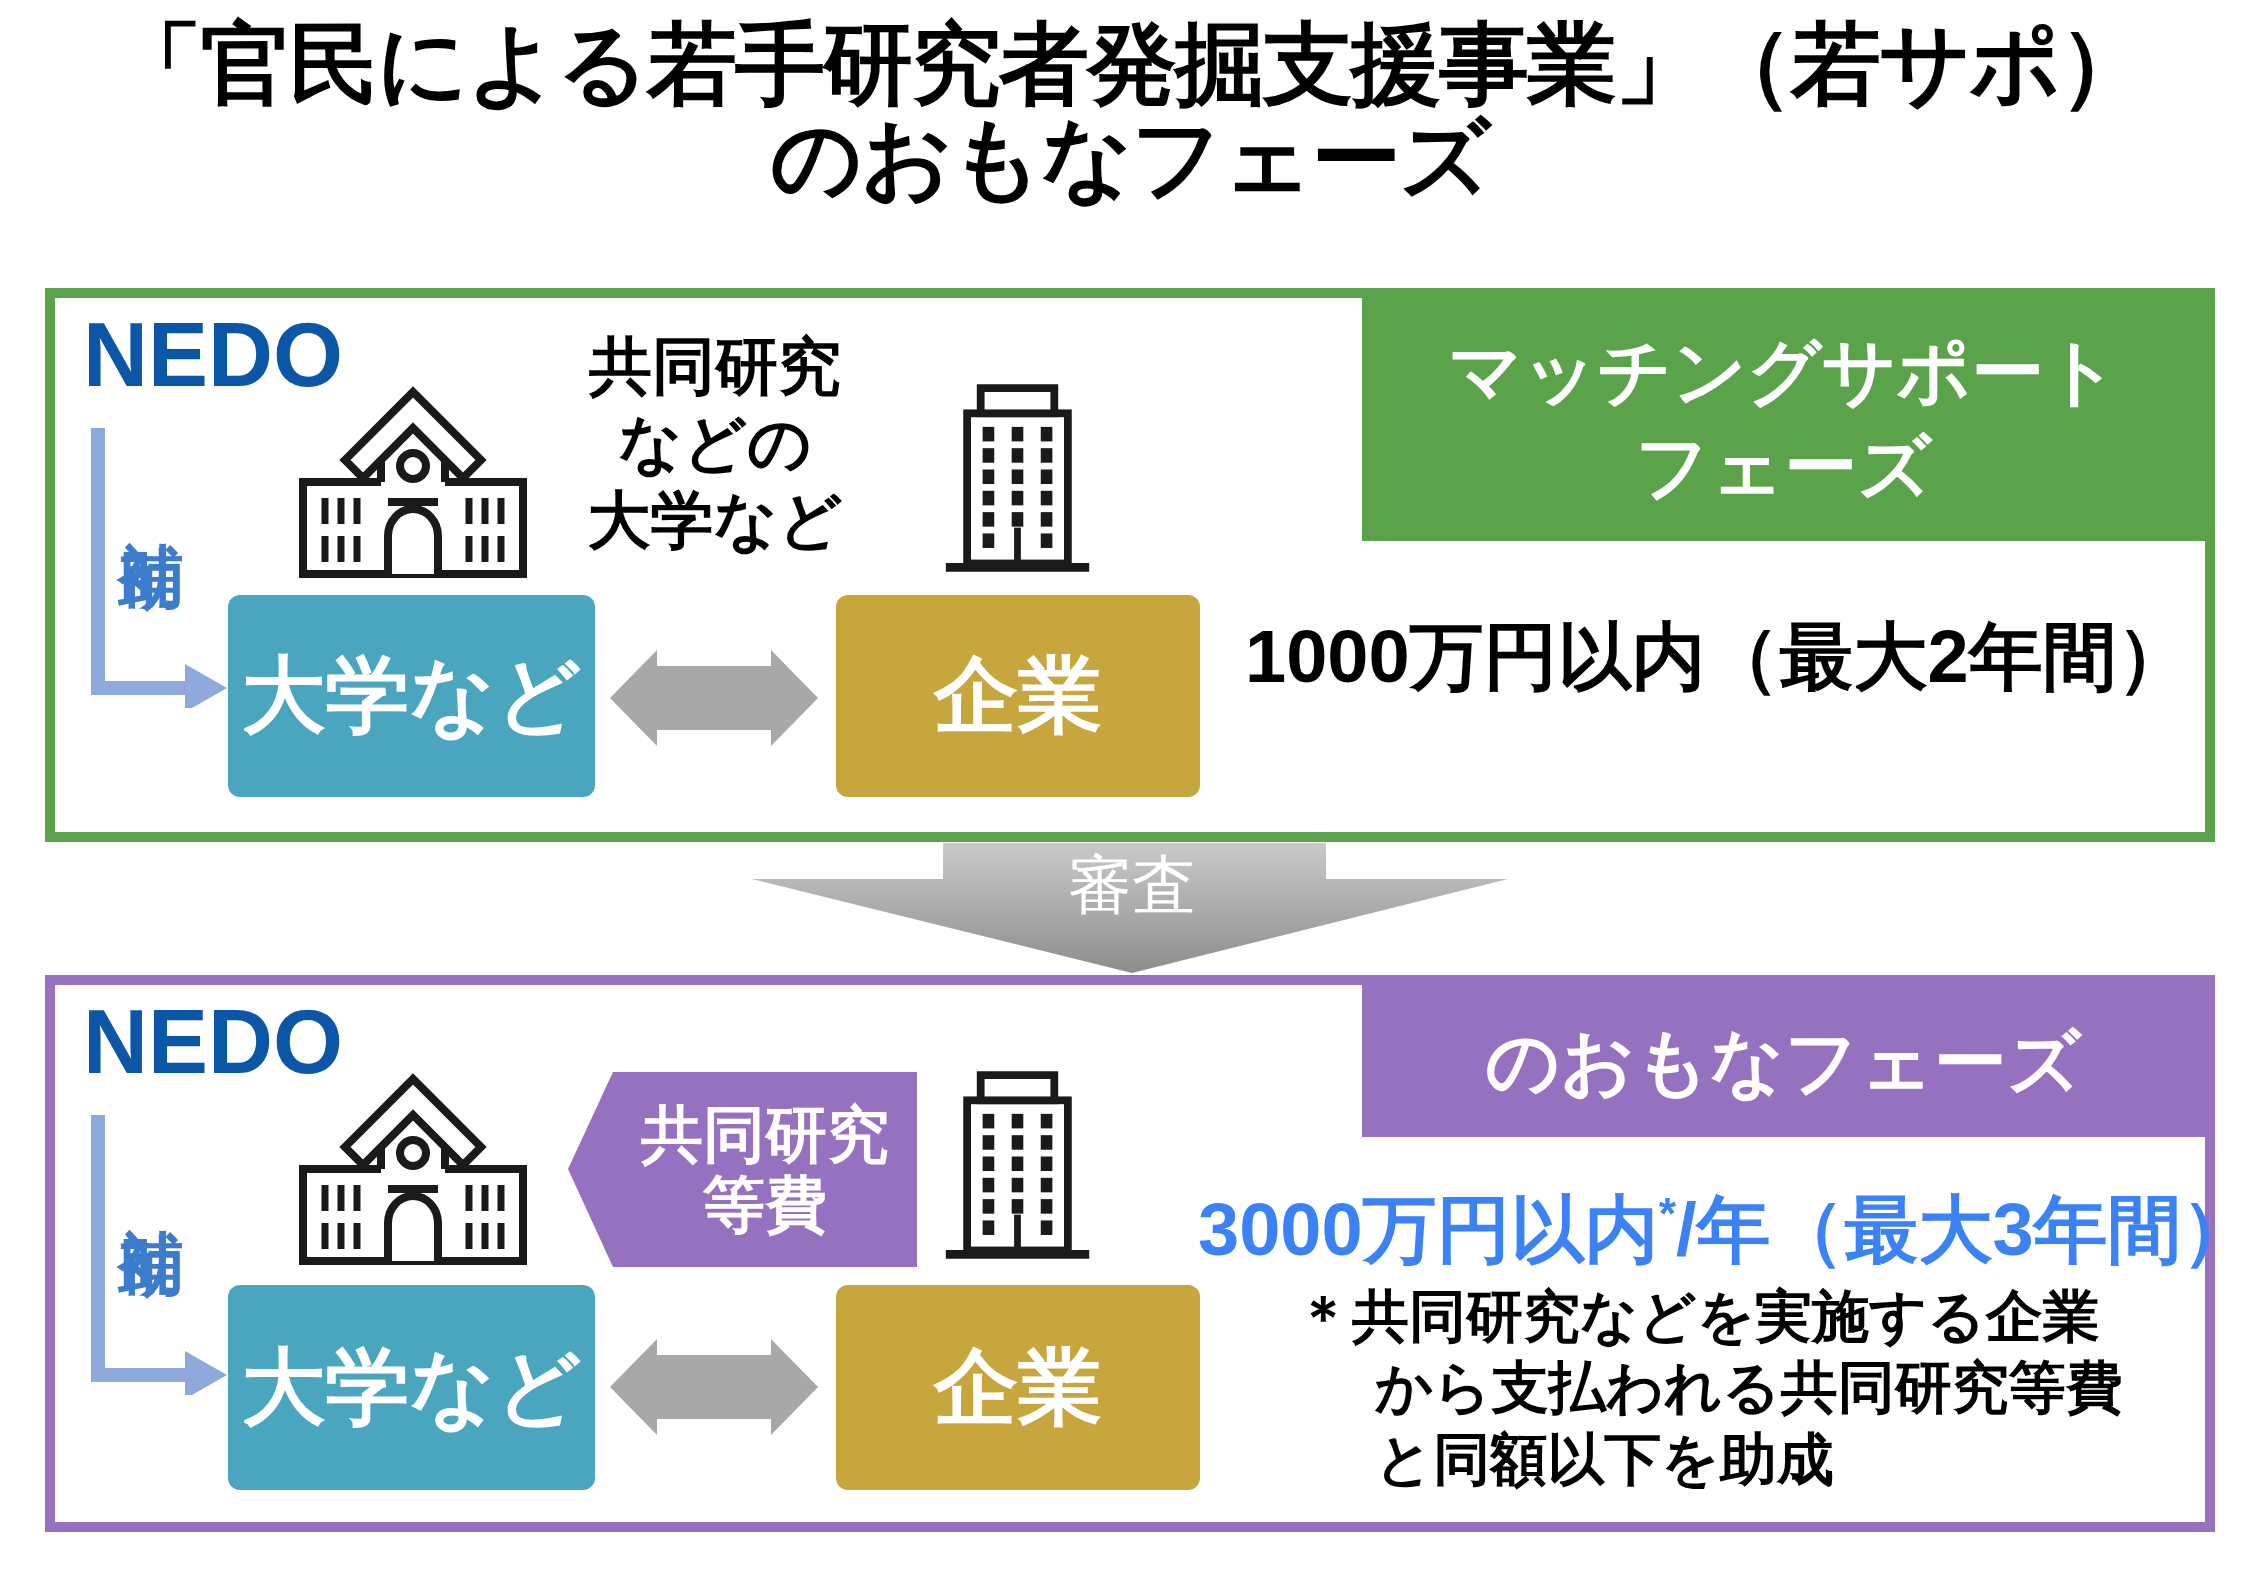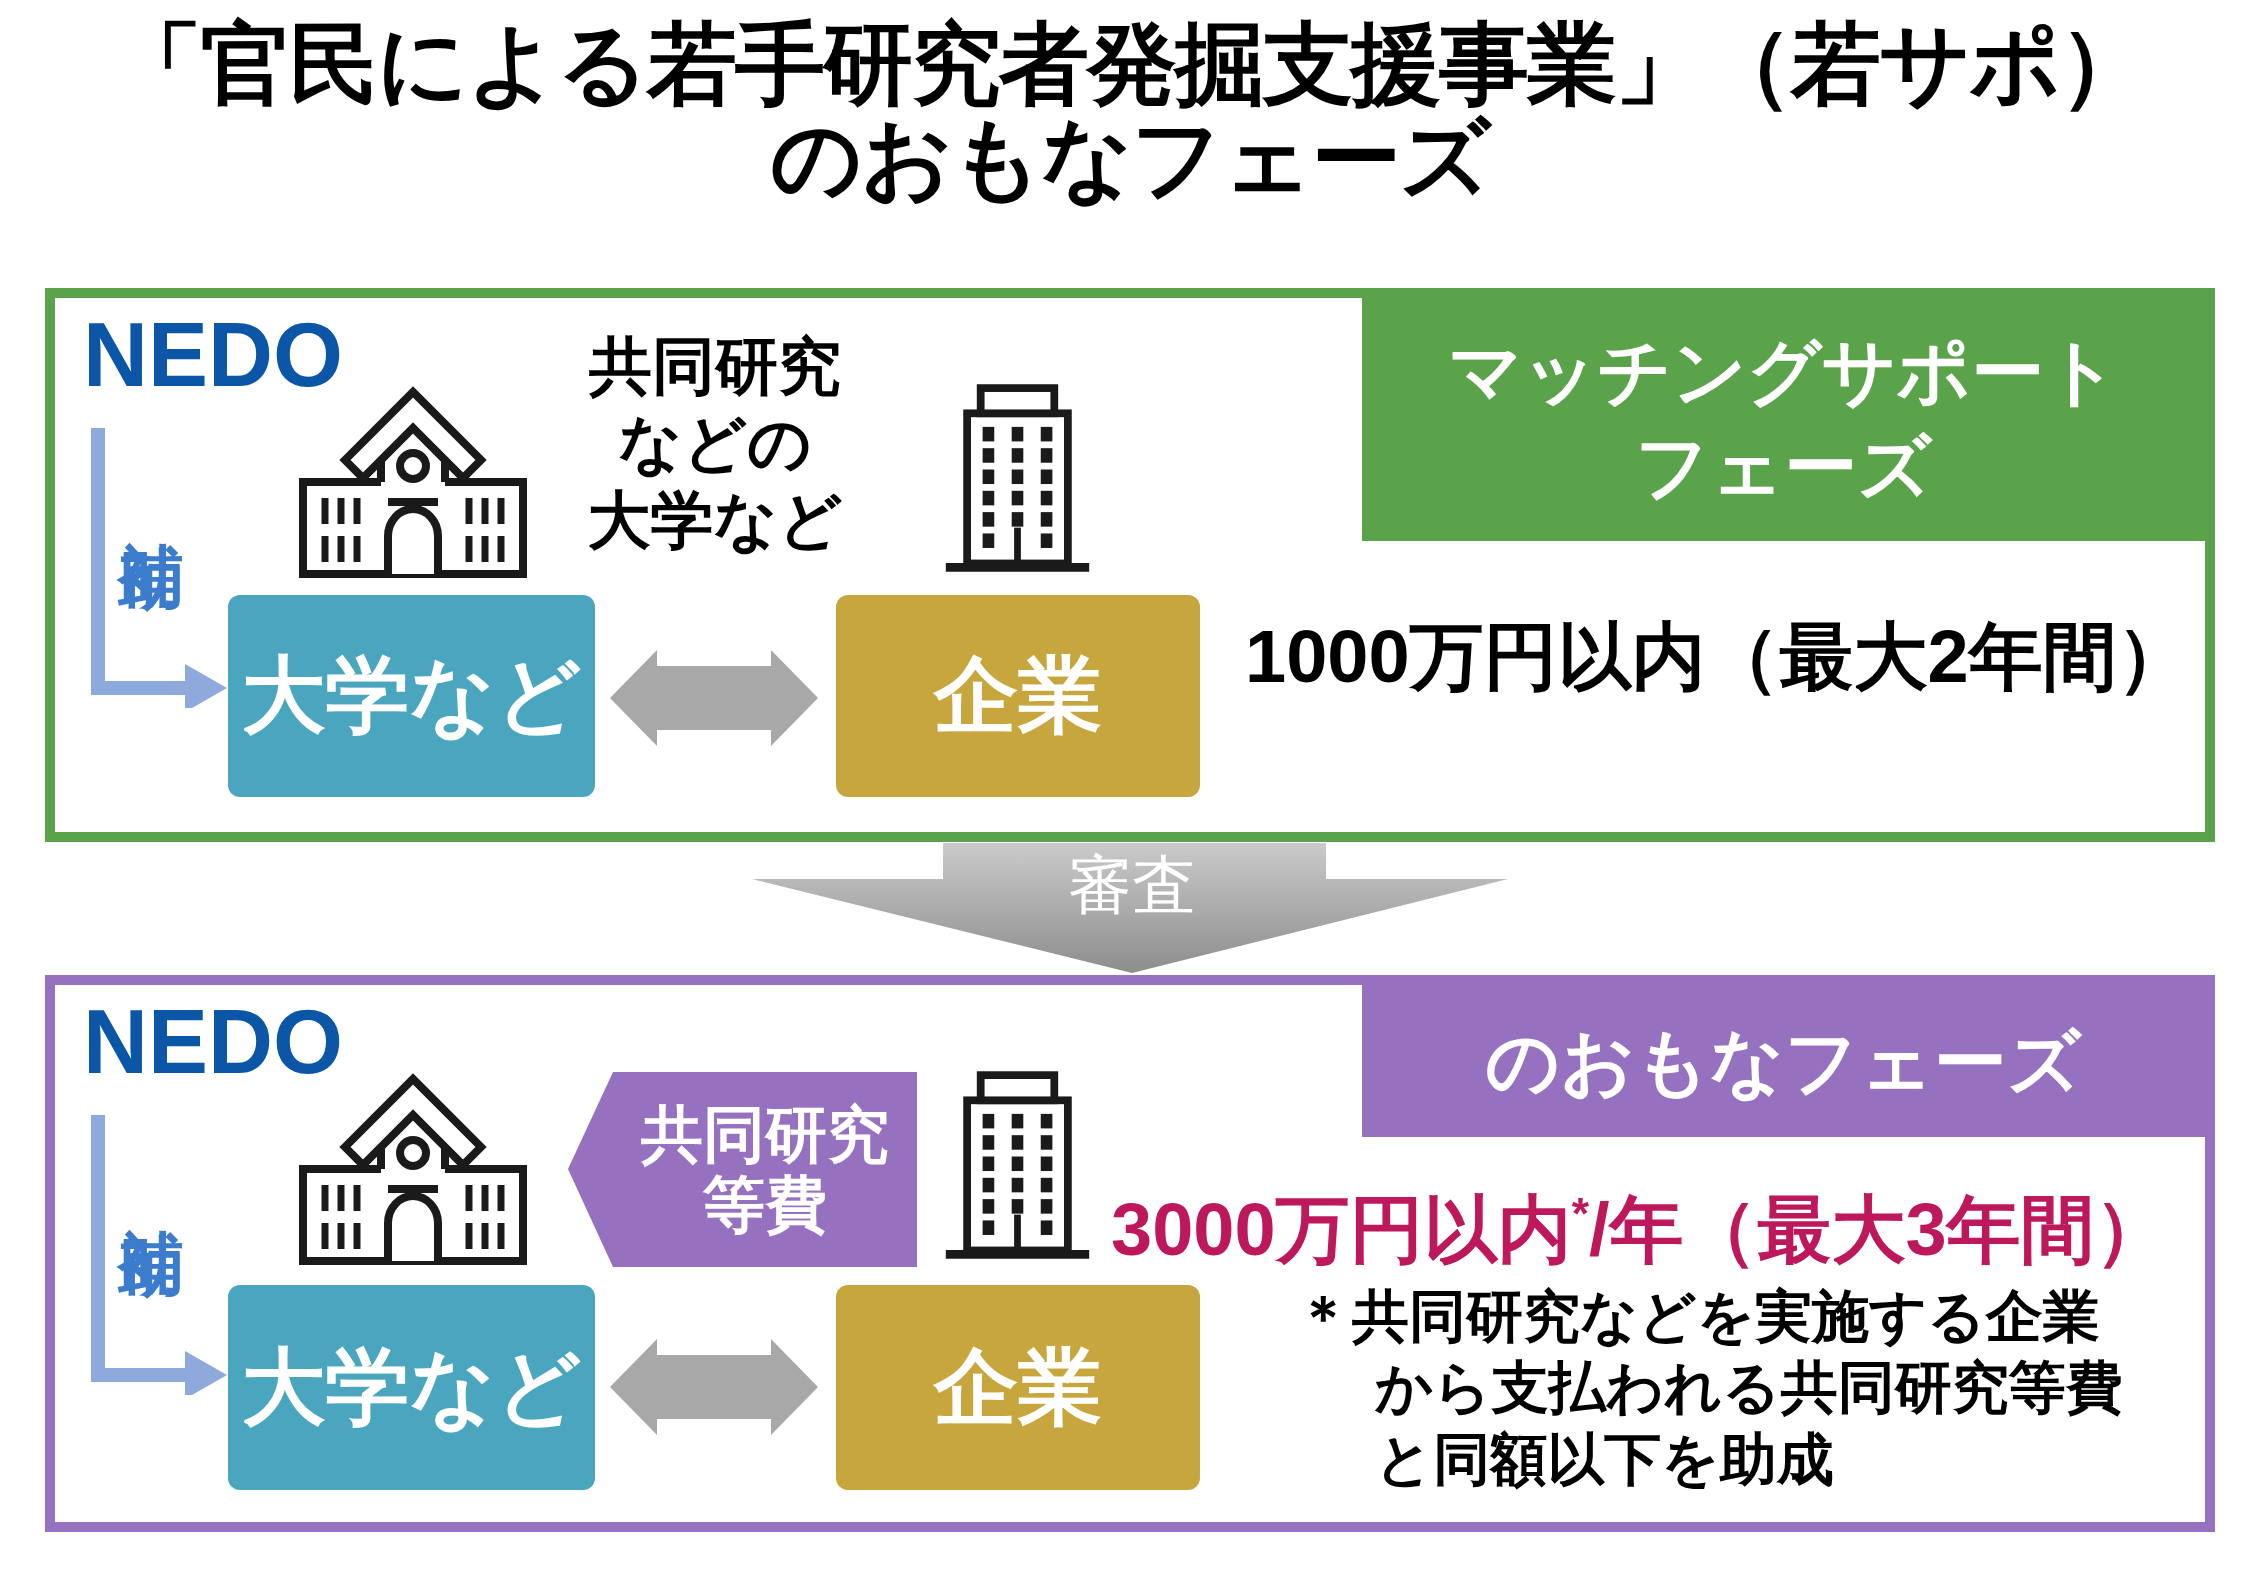--- a/index.html
+++ b/index.html
@@ -42,22 +42,22 @@
     display:flex;align-items:center;justify-content:center;font-size:84px;font-weight:700;}
   .phase2 .entity{top:300px;height:205px;}
   .univ{left:173px;width:367px;background:var(--teal);}
   .comp{left:781px;width:364px;background:var(--gold);}
 
   .mutual{position:absolute;left:555px;top:342px;width:208px;height:117px;}
   .phase2 .mutual{top:344px;}
 
   .amount1{position:absolute;left:1190px;top:310px;font-size:74px;font-weight:700;
     white-space:nowrap;color:#000000;}
-  .amount2{position:absolute;left:1056px;top:196px;font-size:74px;font-weight:700;
-    white-space:nowrap;color:#be185d;}
+  .amount2{position:absolute;left:1143px;top:196px;font-size:74px;font-weight:700;
+    white-space:nowrap;color:#3b82f6;}
   .amount2 sup{font-size:0.6em;vertical-align:super;}
 
   .footnote{position:absolute;left:1240px;top:296px;font-size:57px;font-weight:700;
     line-height:1.25;color:#000;}
   .footnote .cont{margin-left:80px;}
 
   .fee-shape{position:absolute;left:513px;top:87px;width:349px;height:195px;}
   .fee-text{position:absolute;left:558px;top:87px;width:304px;height:195px;color:#fff;
     font-size:62px;font-weight:700;line-height:1.12;display:flex;flex-direction:column;
     align-items:center;justify-content:center;text-align:center;}

